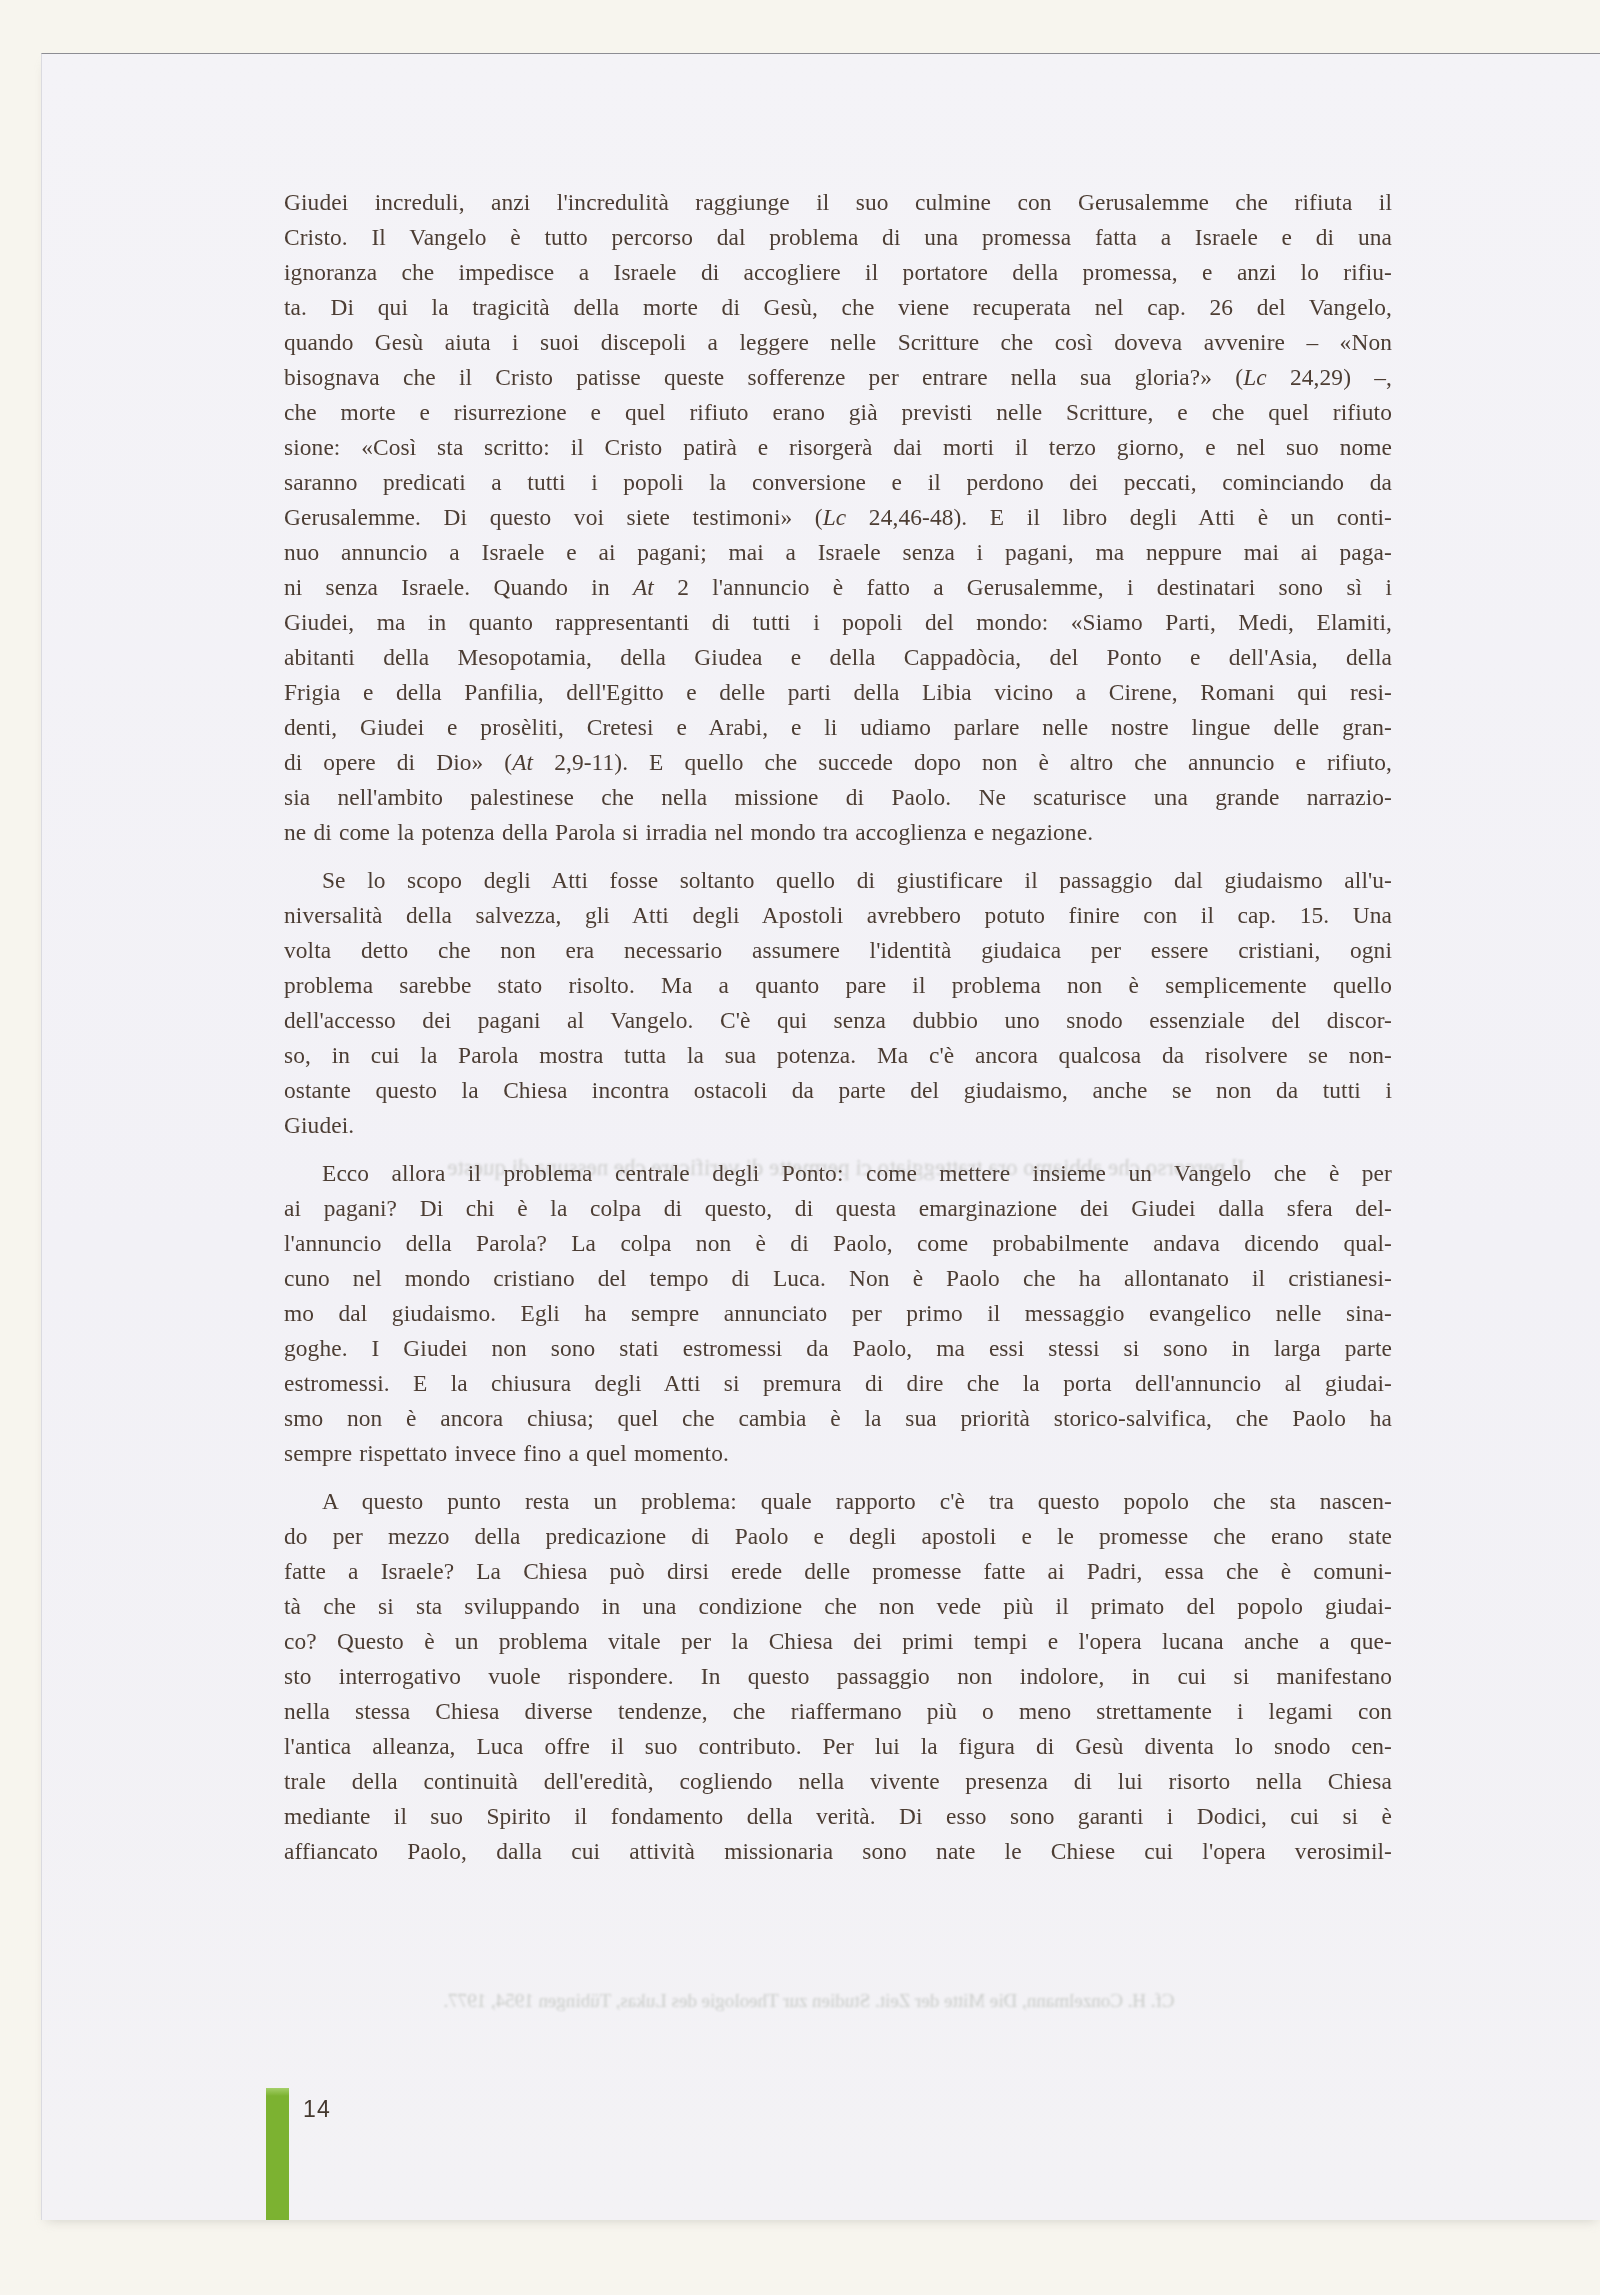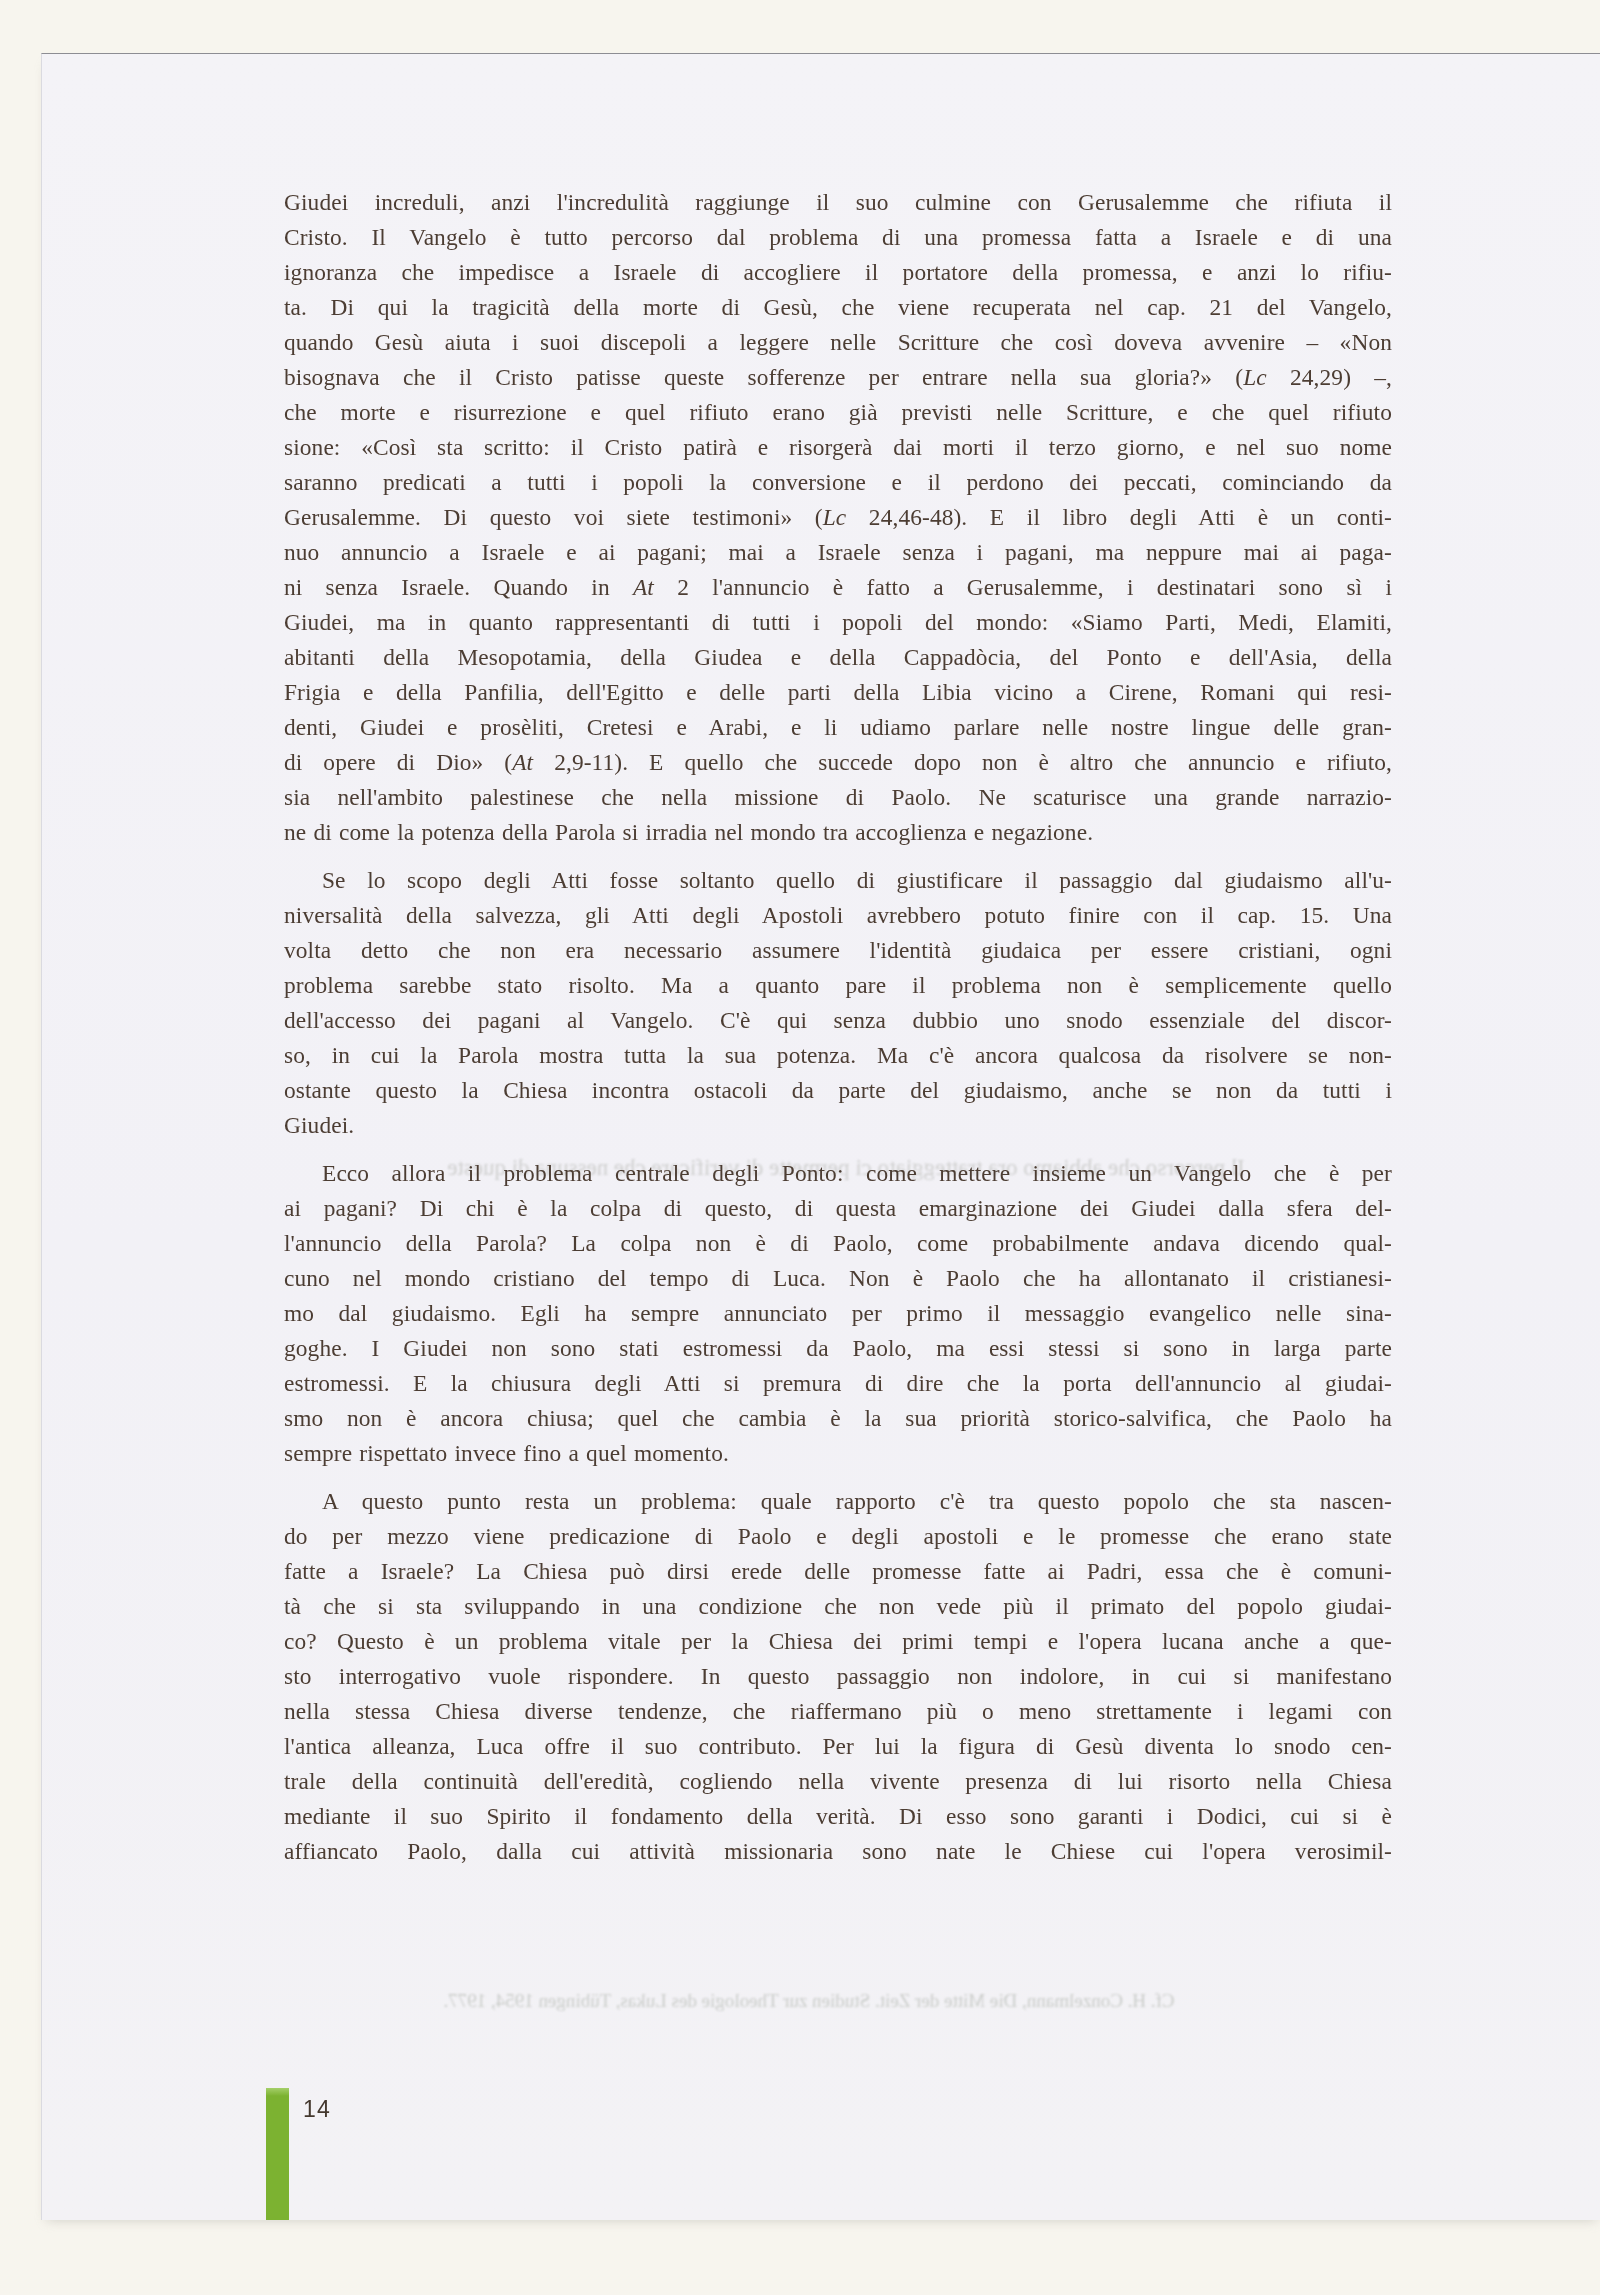--- a/index.html
+++ b/index.html
@@ -83,21 +83,21 @@
 
   <div class="ghost ghost-pericope">Il percorso che abbiamo ora tratteggiato ci permette di verificare che nessuna di queste</div>
 
   <div class="ghost ghost-footnote">Cf. H. Conzelmann, Die Mitte der Zeit. Studien zur Theologie des Lukas, Tübingen 1954, 1977.</div>
 
   <div class="text-block">
       <div class="para">
         <div class="line">Giudei increduli, anzi l'incredulità raggiunge il suo culmine con Gerusalemme che rifiuta il</div>
         <div class="line">Cristo. Il Vangelo è tutto percorso dal problema di una promessa fatta a Israele e di una</div>
         <div class="line">ignoranza che impedisce a Israele di accogliere il portatore della promessa, e anzi lo rifiu-</div>
-        <div class="line">ta. Di qui la tragicità della morte di Gesù, che viene recuperata nel cap. 21 del Vangelo,</div>
+        <div class="line">ta. Di qui la tragicità della morte di Gesù, che viene recuperata nel cap. 26 del Vangelo,</div>
         <div class="line">quando Gesù aiuta i suoi discepoli a leggere nelle Scritture che così doveva avvenire – «Non</div>
         <div class="line">bisognava che il Cristo patisse queste sofferenze per entrare nella sua gloria?» (<i>Lc</i> 24,29) –,</div>
         <div class="line">che morte e risurrezione e quel rifiuto erano già previsti nelle Scritture, e che quel rifiuto</div>
         <div class="line">sione: «Così sta scritto: il Cristo patirà e risorgerà dai morti il terzo giorno, e nel suo nome</div>
         <div class="line">saranno predicati a tutti i popoli la conversione e il perdono dei peccati, cominciando da</div>
         <div class="line">Gerusalemme. Di questo voi siete testimoni» (<i>Lc</i> 24,46-48). E il libro degli Atti è un conti-</div>
         <div class="line">nuo annuncio a Israele e ai pagani; mai a Israele senza i pagani, ma neppure mai ai paga-</div>
         <div class="line">ni senza Israele. Quando in <i>At</i> 2 l'annuncio è fatto a Gerusalemme, i destinatari sono sì i</div>
         <div class="line">Giudei, ma in quanto rappresentanti di tutti i popoli del mondo: «Siamo Parti, Medi, Elamiti,</div>
         <div class="line">abitanti della Mesopotamia, della Giudea e della Cappadòcia, del Ponto e dell'Asia, della</div>
@@ -123,21 +123,21 @@
         <div class="line">l'annuncio della Parola? La colpa non è di Paolo, come probabilmente andava dicendo qual-</div>
         <div class="line">cuno nel mondo cristiano del tempo di Luca. Non è Paolo che ha allontanato il cristianesi-</div>
         <div class="line">mo dal giudaismo. Egli ha sempre annunciato per primo il messaggio evangelico nelle sina-</div>
         <div class="line">goghe. I Giudei non sono stati estromessi da Paolo, ma essi stessi si sono in larga parte</div>
         <div class="line">estromessi. E la chiusura degli Atti si premura di dire che la porta dell'annuncio al giudai-</div>
         <div class="line">smo non è ancora chiusa; quel che cambia è la sua priorità storico-salvifica, che Paolo ha</div>
         <div class="line last">sempre rispettato invece fino a quel momento.</div>
       </div>
       <div class="para indent">
         <div class="line">A questo punto resta un problema: quale rapporto c'è tra questo popolo che sta nascen-</div>
-        <div class="line">do per mezzo viene predicazione di Paolo e degli apostoli e le promesse che erano state</div>
+        <div class="line">do per mezzo della predicazione di Paolo e degli apostoli e le promesse che erano state</div>
         <div class="line">fatte a Israele? La Chiesa può dirsi erede delle promesse fatte ai Padri, essa che è comuni-</div>
         <div class="line">tà che si sta sviluppando in una condizione che non vede più il primato del popolo giudai-</div>
         <div class="line">co? Questo è un problema vitale per la Chiesa dei primi tempi e l'opera lucana anche a que-</div>
         <div class="line">sto interrogativo vuole rispondere. In questo passaggio non indolore, in cui si manifestano</div>
         <div class="line">nella stessa Chiesa diverse tendenze, che riaffermano più o meno strettamente i legami con</div>
         <div class="line">l'antica alleanza, Luca offre il suo contributo. Per lui la figura di Gesù diventa lo snodo cen-</div>
         <div class="line">trale della continuità dell'eredità, cogliendo nella vivente presenza di lui risorto nella Chiesa</div>
         <div class="line">mediante il suo Spirito il fondamento della verità. Di esso sono garanti i Dodici, cui si è</div>
         <div class="line">affiancato Paolo, dalla cui attività missionaria sono nate le Chiese cui l'opera verosimil-</div>
       </div>

